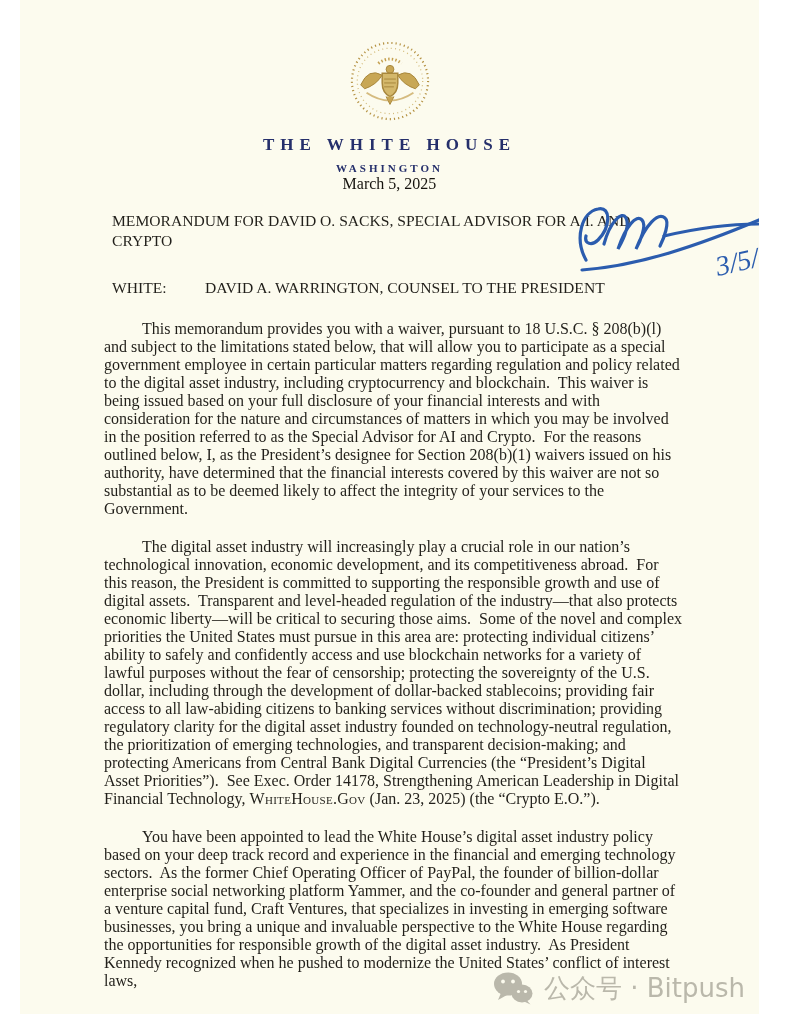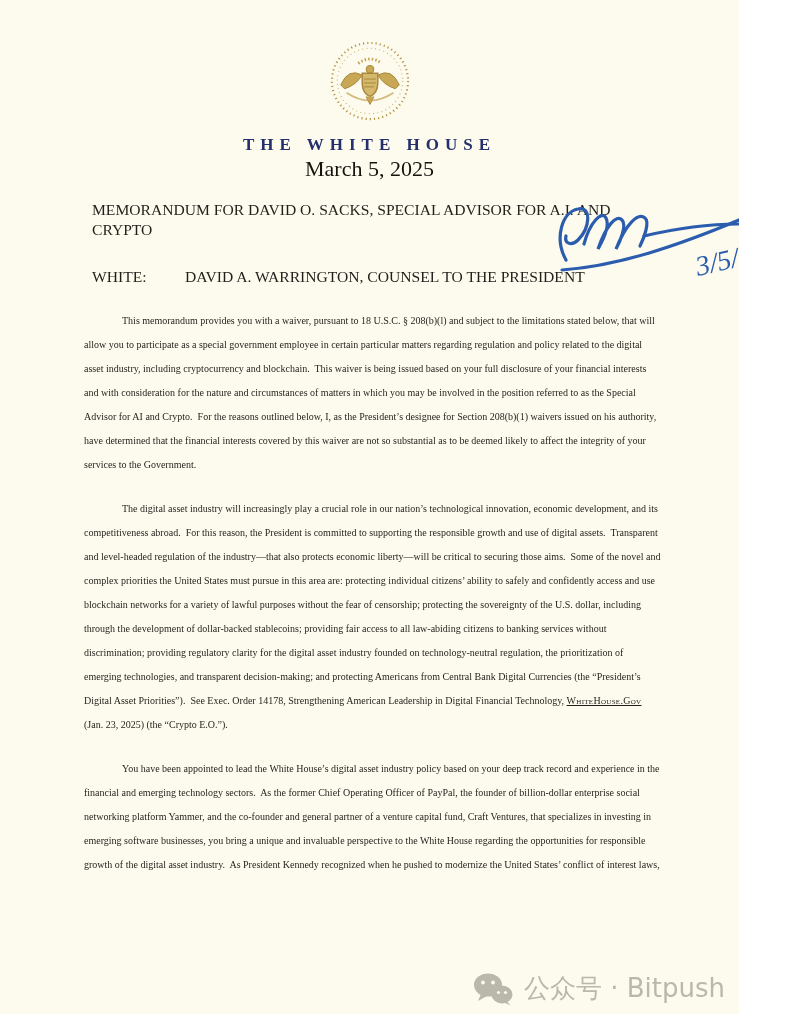--- a/index.html
+++ b/index.html
@@ -3,44 +3,45 @@
 <meta charset="utf-8">
 <style>
   html,body{margin:0;padding:0;}
   .page{
     position:relative;
     width:739px;height:1014px;
     background:#fcfbee;
     overflow:hidden;
     font-family:"Liberation Serif","DejaVu Serif",serif;
     color:#211f1a;
+    margin-left:20px;
   }
   .letterhead{text-align:center;padding-top:40px;}
   .seal{display:inline-block;width:82px;height:82px;}
   .seal svg{width:82px;height:82px;display:block;margin:0 auto;}
   .org{margin-top:9px;font-size:17px;font-weight:bold;letter-spacing:6px;color:#252f6b;}
   .location{margin-top:7px;font-size:11px;font-weight:bold;letter-spacing:3px;color:#252f6b;}
-  .dateline{margin-top:1px;font-size:22px;color:#16130e;}
+  .dateline{margin-top:1px;font-size:16px;color:#16130e;}
   .memo{margin:18px 70px 0 92px;font-size:15.6px;}
   .memo-row{margin:0 0 27px 0;line-height:20px;}
   .memo-row.tight{margin-bottom:19px;}
   .memo-label{display:inline-block;width:93px;}
   .bodytext{margin:22px 76px 0 84px;}
   .body-para{
-    font-size:10px;line-height:24px;
+    font-size:16px;line-height:18px;
     text-indent:38px;margin:0 0 20px 0;
     white-space:pre-wrap;
   }
   .seg-italic{}
-  .seg-smallcaps{font-variant:small-caps;letter-spacing:0.3px;text-decoration:underline;}
+  .seg-smallcaps{font-variant:small-caps;letter-spacing:0.3px;}
   .signature{position:absolute;left:548px;top:194px;width:252px;height:102px;pointer-events:none;}
   .signature svg{width:100%;height:100%;}
   .watermark{
     position:absolute;right:14px;bottom:8px;
-    display:flex;align-items:flex-end;gap:10px;
+    display:flex;align-items:flex-start;gap:10px;
     font-family:"DejaVu Sans","Liberation Sans",sans-serif;
     font-size:26px;color:#bab8ab;
   }
   .wm-icon svg{display:block;width:42px;height:34px;opacity:0.9;}
 </style>
 </head>
 <body>
 
 <div class="page">
 
@@ -53,20 +54,21 @@
         <path d="M12 46 Q20 28 34 36 Q28 46 16 50 Z" fill="#c8a755" stroke="#a8873c" stroke-width="1"></path>
         <path d="M72 46 Q64 28 50 36 Q56 46 68 50 Z" fill="#c8a755" stroke="#a8873c" stroke-width="1"></path>
         <circle cx="42" cy="30" r="4" fill="#c8a755" stroke="#a8873c" stroke-width="1"></circle>
         <path d="M34 34 h16 v10 q0 10 -8 14 q-8 -4 -8 -14 Z" fill="#d4b86b" stroke="#a8873c" stroke-width="1.5"></path>
         <path d="M36 40 h12 M36 44 h12 M36 48 h10" stroke="#a8873c" stroke-width="1"></path>
         <path d="M38 58 L42 66 L46 58" fill="#c8a755" stroke="#a8873c" stroke-width="1"></path>
         <path d="M18 54 Q42 70 66 54" fill="none" stroke="#c4a050" stroke-width="2" opacity="0.7"></path>
       </svg>
     </span>
     <div class="org">THE WHITE HOUSE</div>
+    <div class="location">WASHINGTON</div>
     <div class="dateline">March 5, 2025</div>
   </div>
 
   <div class="memo">
     <div class="memo-row">MEMORANDUM FOR DAVID O. SACKS, SPECIAL ADVISOR FOR A.I. AND CRYPTO</div>
     <div class="memo-row tight">
       <span class="memo-label">WHITE:</span><span>DAVID A. WARRINGTON, COUNSEL TO THE PRESIDENT</span>
     </div>
   </div>
 

